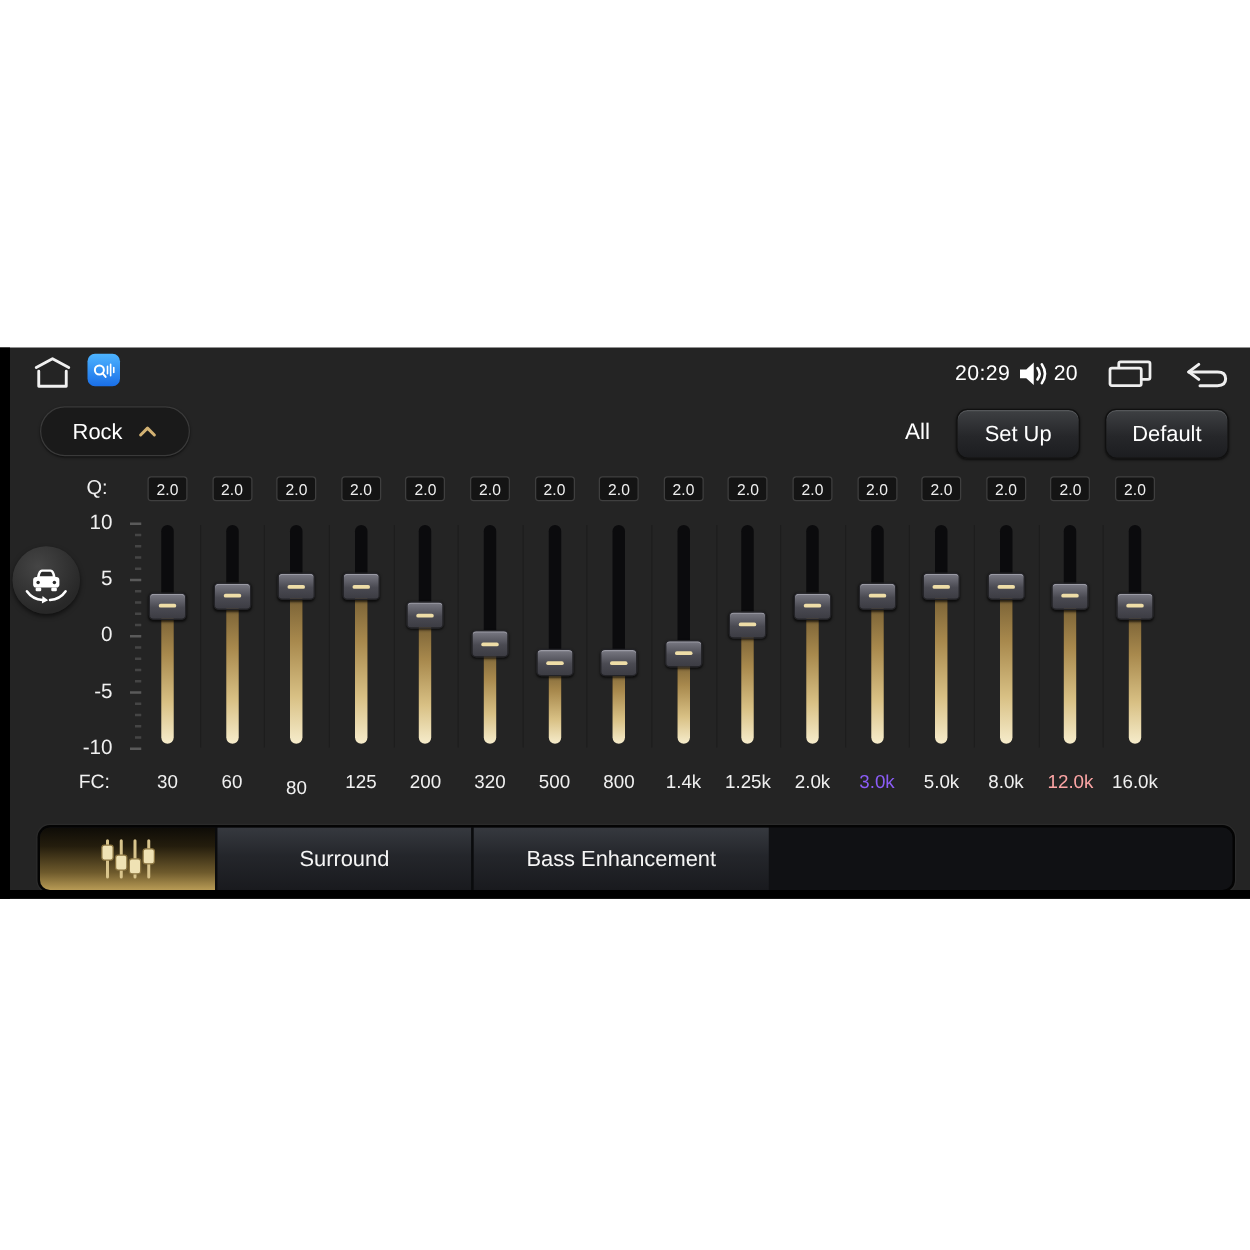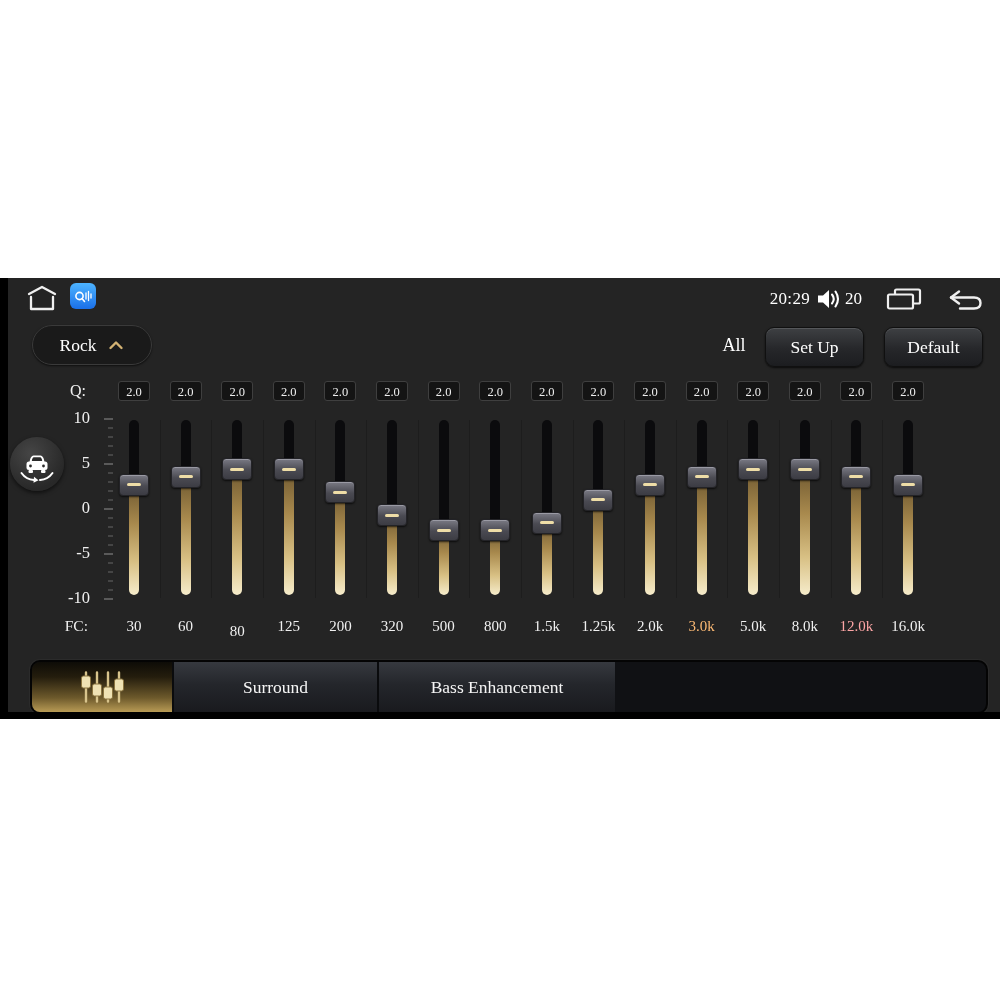--- a/index.html
+++ b/index.html
@@ -1,17 +1,17 @@
 <!DOCTYPE html>
 <html><head>
 <meta charset="utf-8">
 <style>
   html,body{margin:0;padding:0;}
   .canvas{position:relative;width:1000px;height:1000px;background:#ffffff;overflow:hidden;
-          font-family:Liberation Serif, serif;-webkit-font-smoothing:antialiased;}
+          font-family:Liberation Sans, sans-serif;-webkit-font-smoothing:antialiased;}
   .screen{position:absolute;left:0;top:278px;width:1000px;height:441px;background:#242424;color:#f2f2f2;}
   .abs{position:absolute;}
   .edge-left{position:absolute;left:0;top:0;width:8px;height:441px;background:#000;}
   .edge-bottom{position:absolute;left:0;bottom:0;width:1000px;height:7px;background:#000;}
 
   
   .status-right{position:absolute;top:8px;right:16px;display:flex;align-items:center;height:26px;}
   .status-time{font-size:17px;color:#fff;letter-spacing:.3px;}
   .status-num{font-size:17px;color:#fff;margin-left:4px;}
 
@@ -231,42 +231,42 @@
         <div style="position: absolute; left: 480.2px; top: 241.45px; width: 30px; height: 22px; background: linear-gradient(rgb(122, 122, 132) 0%, rgb(74, 74, 82) 55%, rgb(60, 60, 67) 100%); border: 1px solid rgb(35, 35, 39); border-radius: 4px; box-sizing: border-box; box-shadow: rgb(154, 154, 164) 0px 1px 0px inset, rgba(0, 0, 0, 0.7) 0px 1px 2px;">
           <div style="position: absolute; left: 7px; top: 8.5px; width: 14px; height: 3px; background: rgb(238, 221, 167); border-radius: 1.5px;"></div>
         </div>
         <div style="position: absolute; left: 465.2px; top: 339px; width: 60px; height: 18px; line-height: 18px; text-align: center; font-size: 15px; color: rgb(240, 240, 240);">800</div>
         <div style="position: absolute; left: 530.8px; top: 103px; width: 32px; height: 20px; line-height: 20px; text-align: center; font-size: 12.5px; color: rgb(238, 238, 238); background: rgb(20, 20, 20); border: 1px solid rgb(63, 63, 63); border-radius: 3px; box-sizing: border-box;">2.0</div>
         <div style="position: absolute; left: 541.8px; top: 142px; width: 10px; height: 175px; background: rgb(11, 11, 13); border-radius: 5px;"></div>
         <div style="position: absolute; left: 541.8px; top: 244.8px; width: 10px; height: 72.2px; background: linear-gradient(rgb(110, 88, 48) 0%, rgb(168, 137, 77) 35%, rgb(216, 192, 132) 70%, rgb(246, 236, 203) 100%); border-radius: 2px 2px 5px 5px;"></div>
         <div style="position: absolute; left: 531.8px; top: 233.8px; width: 30px; height: 22px; background: linear-gradient(rgb(122, 122, 132) 0%, rgb(74, 74, 82) 55%, rgb(60, 60, 67) 100%); border: 1px solid rgb(35, 35, 39); border-radius: 4px; box-sizing: border-box; box-shadow: rgb(154, 154, 164) 0px 1px 0px inset, rgba(0, 0, 0, 0.7) 0px 1px 2px;">
           <div style="position: absolute; left: 7px; top: 8.5px; width: 14px; height: 3px; background: rgb(238, 221, 167); border-radius: 1.5px;"></div>
         </div>
-        <div style="position: absolute; left: 516.8px; top: 339px; width: 60px; height: 18px; line-height: 18px; text-align: center; font-size: 15px; color: rgb(240, 240, 240);">1.5k</div>
+        <div style="position: absolute; left: 516.8px; top: 339px; width: 60px; height: 18px; line-height: 18px; text-align: center; font-size: 15px; color: rgb(240, 240, 240);">1.4k</div>
         <div style="position: absolute; left: 582.4px; top: 103px; width: 32px; height: 20px; line-height: 20px; text-align: center; font-size: 12.5px; color: rgb(238, 238, 238); background: rgb(20, 20, 20); border: 1px solid rgb(63, 63, 63); border-radius: 3px; box-sizing: border-box;">2.0</div>
         <div style="position: absolute; left: 593.4px; top: 142px; width: 10px; height: 175px; background: rgb(11, 11, 13); border-radius: 5px;"></div>
         <div style="position: absolute; left: 593.4px; top: 221.85px; width: 10px; height: 95.15px; background: linear-gradient(rgb(110, 88, 48) 0%, rgb(168, 137, 77) 35%, rgb(216, 192, 132) 70%, rgb(246, 236, 203) 100%); border-radius: 2px 2px 5px 5px;"></div>
         <div style="position: absolute; left: 583.4px; top: 210.85px; width: 30px; height: 22px; background: linear-gradient(rgb(122, 122, 132) 0%, rgb(74, 74, 82) 55%, rgb(60, 60, 67) 100%); border: 1px solid rgb(35, 35, 39); border-radius: 4px; box-sizing: border-box; box-shadow: rgb(154, 154, 164) 0px 1px 0px inset, rgba(0, 0, 0, 0.7) 0px 1px 2px;">
           <div style="position: absolute; left: 7px; top: 8.5px; width: 14px; height: 3px; background: rgb(238, 221, 167); border-radius: 1.5px;"></div>
         </div>
         <div style="position: absolute; left: 568.4px; top: 339px; width: 60px; height: 18px; line-height: 18px; text-align: center; font-size: 15px; color: rgb(240, 240, 240);">1.25k</div>
         <div style="position: absolute; left: 634px; top: 103px; width: 32px; height: 20px; line-height: 20px; text-align: center; font-size: 12.5px; color: rgb(238, 238, 238); background: rgb(20, 20, 20); border: 1px solid rgb(63, 63, 63); border-radius: 3px; box-sizing: border-box;">2.0</div>
         <div style="position: absolute; left: 645px; top: 142px; width: 10px; height: 175px; background: rgb(11, 11, 13); border-radius: 5px;"></div>
         <div style="position: absolute; left: 645px; top: 206.55px; width: 10px; height: 110.45px; background: linear-gradient(rgb(110, 88, 48) 0%, rgb(168, 137, 77) 35%, rgb(216, 192, 132) 70%, rgb(246, 236, 203) 100%); border-radius: 2px 2px 5px 5px;"></div>
         <div style="position: absolute; left: 635px; top: 195.55px; width: 30px; height: 22px; background: linear-gradient(rgb(122, 122, 132) 0%, rgb(74, 74, 82) 55%, rgb(60, 60, 67) 100%); border: 1px solid rgb(35, 35, 39); border-radius: 4px; box-sizing: border-box; box-shadow: rgb(154, 154, 164) 0px 1px 0px inset, rgba(0, 0, 0, 0.7) 0px 1px 2px;">
           <div style="position: absolute; left: 7px; top: 8.5px; width: 14px; height: 3px; background: rgb(238, 221, 167); border-radius: 1.5px;"></div>
         </div>
         <div style="position: absolute; left: 620px; top: 339px; width: 60px; height: 18px; line-height: 18px; text-align: center; font-size: 15px; color: rgb(240, 240, 240);">2.0k</div>
         <div style="position: absolute; left: 685.6px; top: 103px; width: 32px; height: 20px; line-height: 20px; text-align: center; font-size: 12.5px; color: rgb(238, 238, 238); background: rgb(20, 20, 20); border: 1px solid rgb(63, 63, 63); border-radius: 3px; box-sizing: border-box;">2.0</div>
         <div style="position: absolute; left: 696.6px; top: 142px; width: 10px; height: 175px; background: rgb(11, 11, 13); border-radius: 5px;"></div>
         <div style="position: absolute; left: 696.6px; top: 198.9px; width: 10px; height: 118.1px; background: linear-gradient(rgb(110, 88, 48) 0%, rgb(168, 137, 77) 35%, rgb(216, 192, 132) 70%, rgb(246, 236, 203) 100%); border-radius: 2px 2px 5px 5px;"></div>
         <div style="position: absolute; left: 686.6px; top: 187.9px; width: 30px; height: 22px; background: linear-gradient(rgb(122, 122, 132) 0%, rgb(74, 74, 82) 55%, rgb(60, 60, 67) 100%); border: 1px solid rgb(35, 35, 39); border-radius: 4px; box-sizing: border-box; box-shadow: rgb(154, 154, 164) 0px 1px 0px inset, rgba(0, 0, 0, 0.7) 0px 1px 2px;">
           <div style="position: absolute; left: 7px; top: 8.5px; width: 14px; height: 3px; background: rgb(238, 221, 167); border-radius: 1.5px;"></div>
         </div>
-        <div style="position: absolute; left: 671.6px; top: 339px; width: 60px; height: 18px; line-height: 18px; text-align: center; font-size: 15px; color: #fdba74;">3.0k</div>
+        <div style="position: absolute; left: 671.6px; top: 339px; width: 60px; height: 18px; line-height: 18px; text-align: center; font-size: 15px; color: #8b5cf6;">3.0k</div>
         <div style="position: absolute; left: 737.2px; top: 103px; width: 32px; height: 20px; line-height: 20px; text-align: center; font-size: 12.5px; color: rgb(238, 238, 238); background: rgb(20, 20, 20); border: 1px solid rgb(63, 63, 63); border-radius: 3px; box-sizing: border-box;">2.0</div>
         <div style="position: absolute; left: 748.2px; top: 142px; width: 10px; height: 175px; background: rgb(11, 11, 13); border-radius: 5px;"></div>
         <div style="position: absolute; left: 748.2px; top: 191.25px; width: 10px; height: 125.75px; background: linear-gradient(rgb(110, 88, 48) 0%, rgb(168, 137, 77) 35%, rgb(216, 192, 132) 70%, rgb(246, 236, 203) 100%); border-radius: 2px 2px 5px 5px;"></div>
         <div style="position: absolute; left: 738.2px; top: 180.25px; width: 30px; height: 22px; background: linear-gradient(rgb(122, 122, 132) 0%, rgb(74, 74, 82) 55%, rgb(60, 60, 67) 100%); border: 1px solid rgb(35, 35, 39); border-radius: 4px; box-sizing: border-box; box-shadow: rgb(154, 154, 164) 0px 1px 0px inset, rgba(0, 0, 0, 0.7) 0px 1px 2px;">
           <div style="position: absolute; left: 7px; top: 8.5px; width: 14px; height: 3px; background: rgb(238, 221, 167); border-radius: 1.5px;"></div>
         </div>
         <div style="position: absolute; left: 723.2px; top: 339px; width: 60px; height: 18px; line-height: 18px; text-align: center; font-size: 15px; color: rgb(240, 240, 240);">5.0k</div>
         <div style="position: absolute; left: 788.8px; top: 103px; width: 32px; height: 20px; line-height: 20px; text-align: center; font-size: 12.5px; color: rgb(238, 238, 238); background: rgb(20, 20, 20); border: 1px solid rgb(63, 63, 63); border-radius: 3px; box-sizing: border-box;">2.0</div>
         <div style="position: absolute; left: 799.8px; top: 142px; width: 10px; height: 175px; background: rgb(11, 11, 13); border-radius: 5px;"></div>
         <div style="position: absolute; left: 799.8px; top: 191.25px; width: 10px; height: 125.75px; background: linear-gradient(rgb(110, 88, 48) 0%, rgb(168, 137, 77) 35%, rgb(216, 192, 132) 70%, rgb(246, 236, 203) 100%); border-radius: 2px 2px 5px 5px;"></div>

